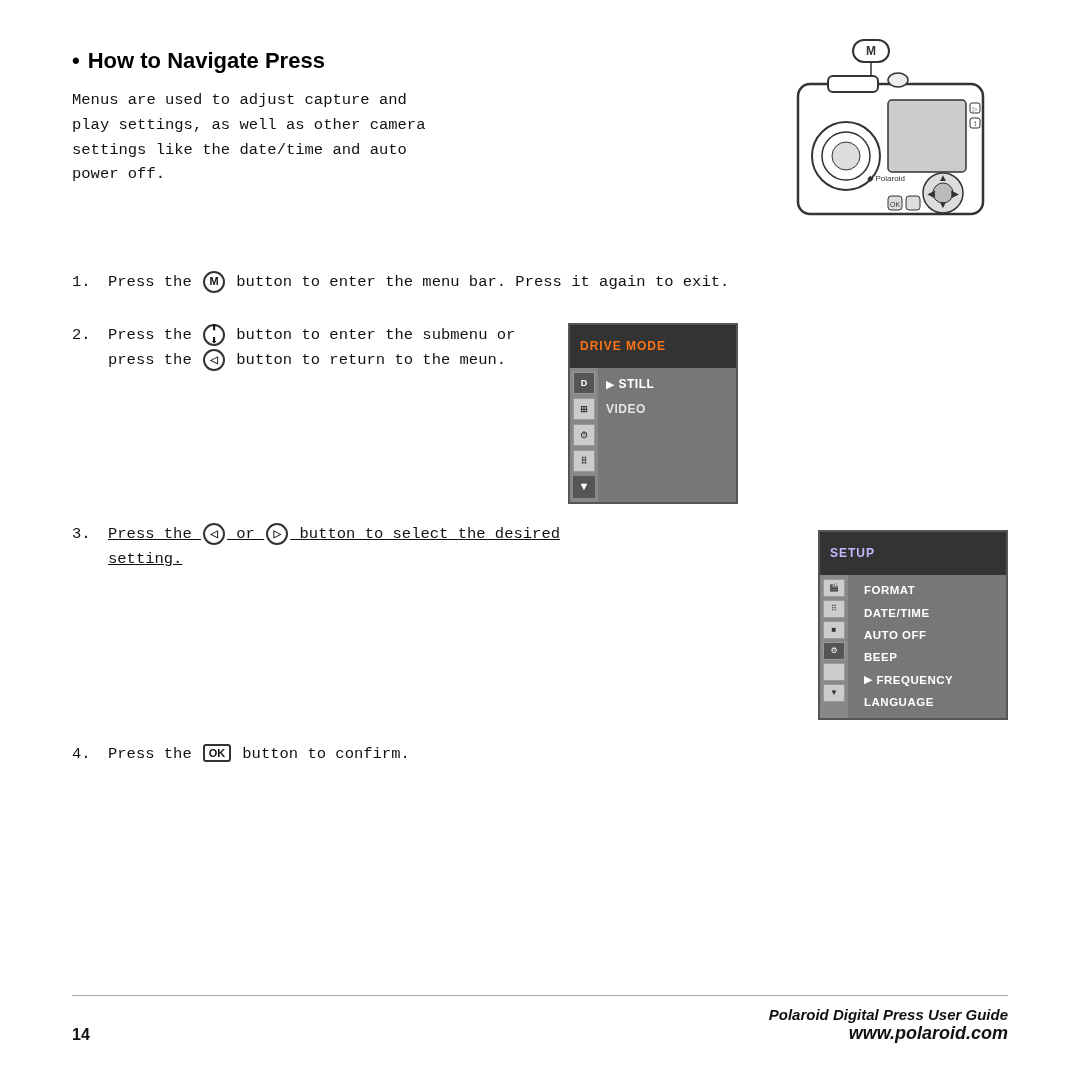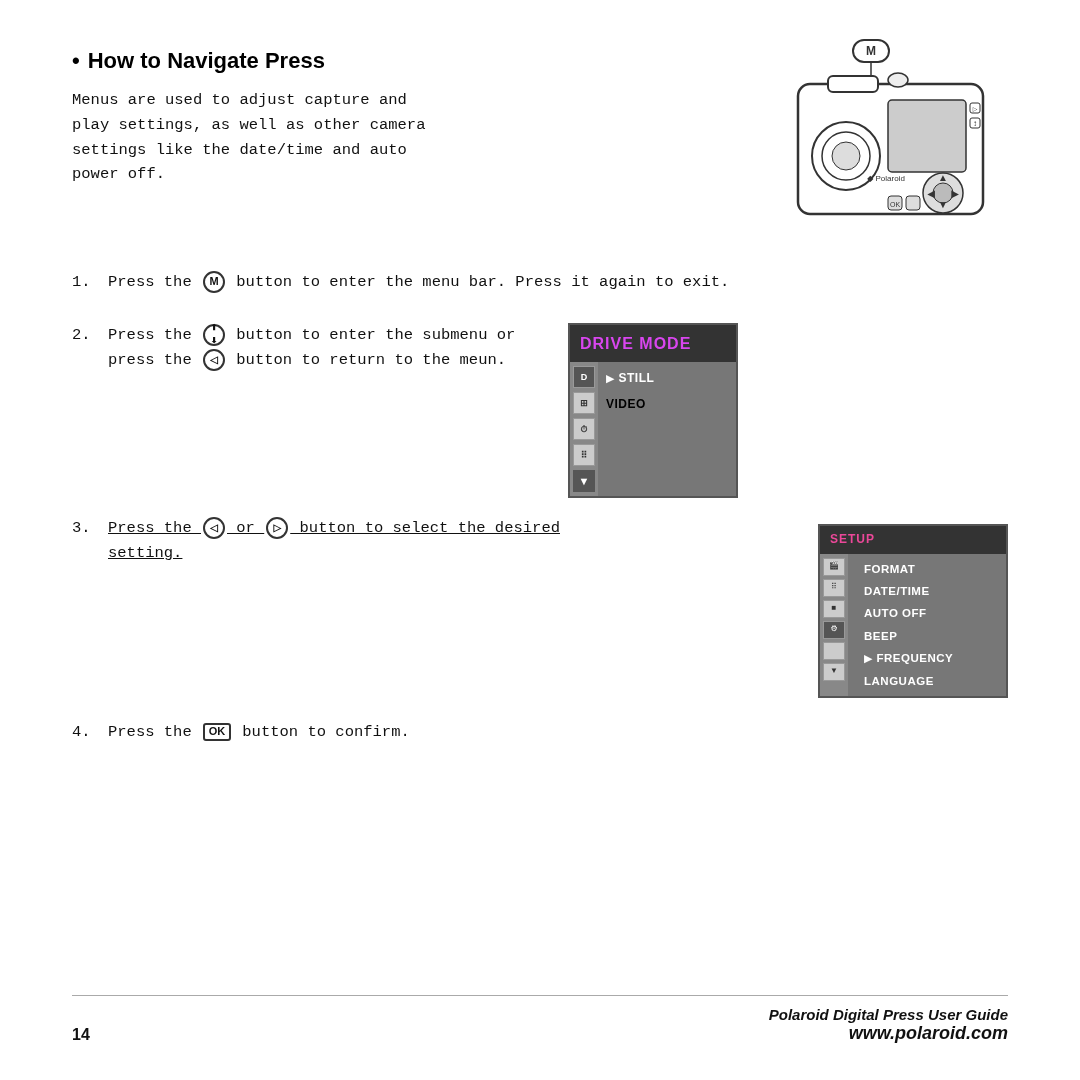--- a/index.html
+++ b/index.html
@@ -68,24 +68,24 @@
       flex: 1;
     }
     
     .menu-box {
       border: 2px solid #555;
       width: 170px;
       font-family: Arial, sans-serif;
     }
     .menu-header {
       background: #333;
-      color: #d946ef;
-      font-size: 16px;
-      font-weight: bold;
-      padding: 6px 10px;
+      color: #f97316;
+      font-size: 12px;
+      font-weight: bold;
+      padding: 12px 10px;
       letter-spacing: 1px;
       text-transform: uppercase;
     }
     .menu-body {
       background: #777;
       display: flex;
     }
     .menu-icons-col {
       background: #888;
       width: 28px;
@@ -121,21 +121,21 @@
       color: #fff;
       font-size: 11px;
     }
     .menu-items-col {
       flex: 1;
       padding: 4px 8px;
     }
     .menu-item {
       font-size: 12px;
       font-weight: bold;
-      color: #000000;
+      color: #e5e5e5;
       letter-spacing: 0.5px;
       padding: 3px 0;
       text-transform: uppercase;
     }
     .menu-item.selected {
       color: #fff;
       font-weight: bold;
     }
     .menu-item-row {
       display: flex;
@@ -148,24 +148,24 @@
     }
     
     .setup-menu-box {
       border: 2px solid #555;
       width: 190px;
       font-family: Arial, sans-serif;
       margin-top: 8px;
     }
     .setup-menu-header {
       background: #333;
-      color: #ec4899;
+      color: #c4b5fd;
       font-size: 12px;
       font-weight: bold;
-      padding: 4px 10px;
+      padding: 12px 10px;
       letter-spacing: 1px;
       text-transform: uppercase;
     }
     .setup-menu-body {
       background: #777;
       display: flex;
     }
     .setup-icons-col {
       background: #888;
       width: 28px;

